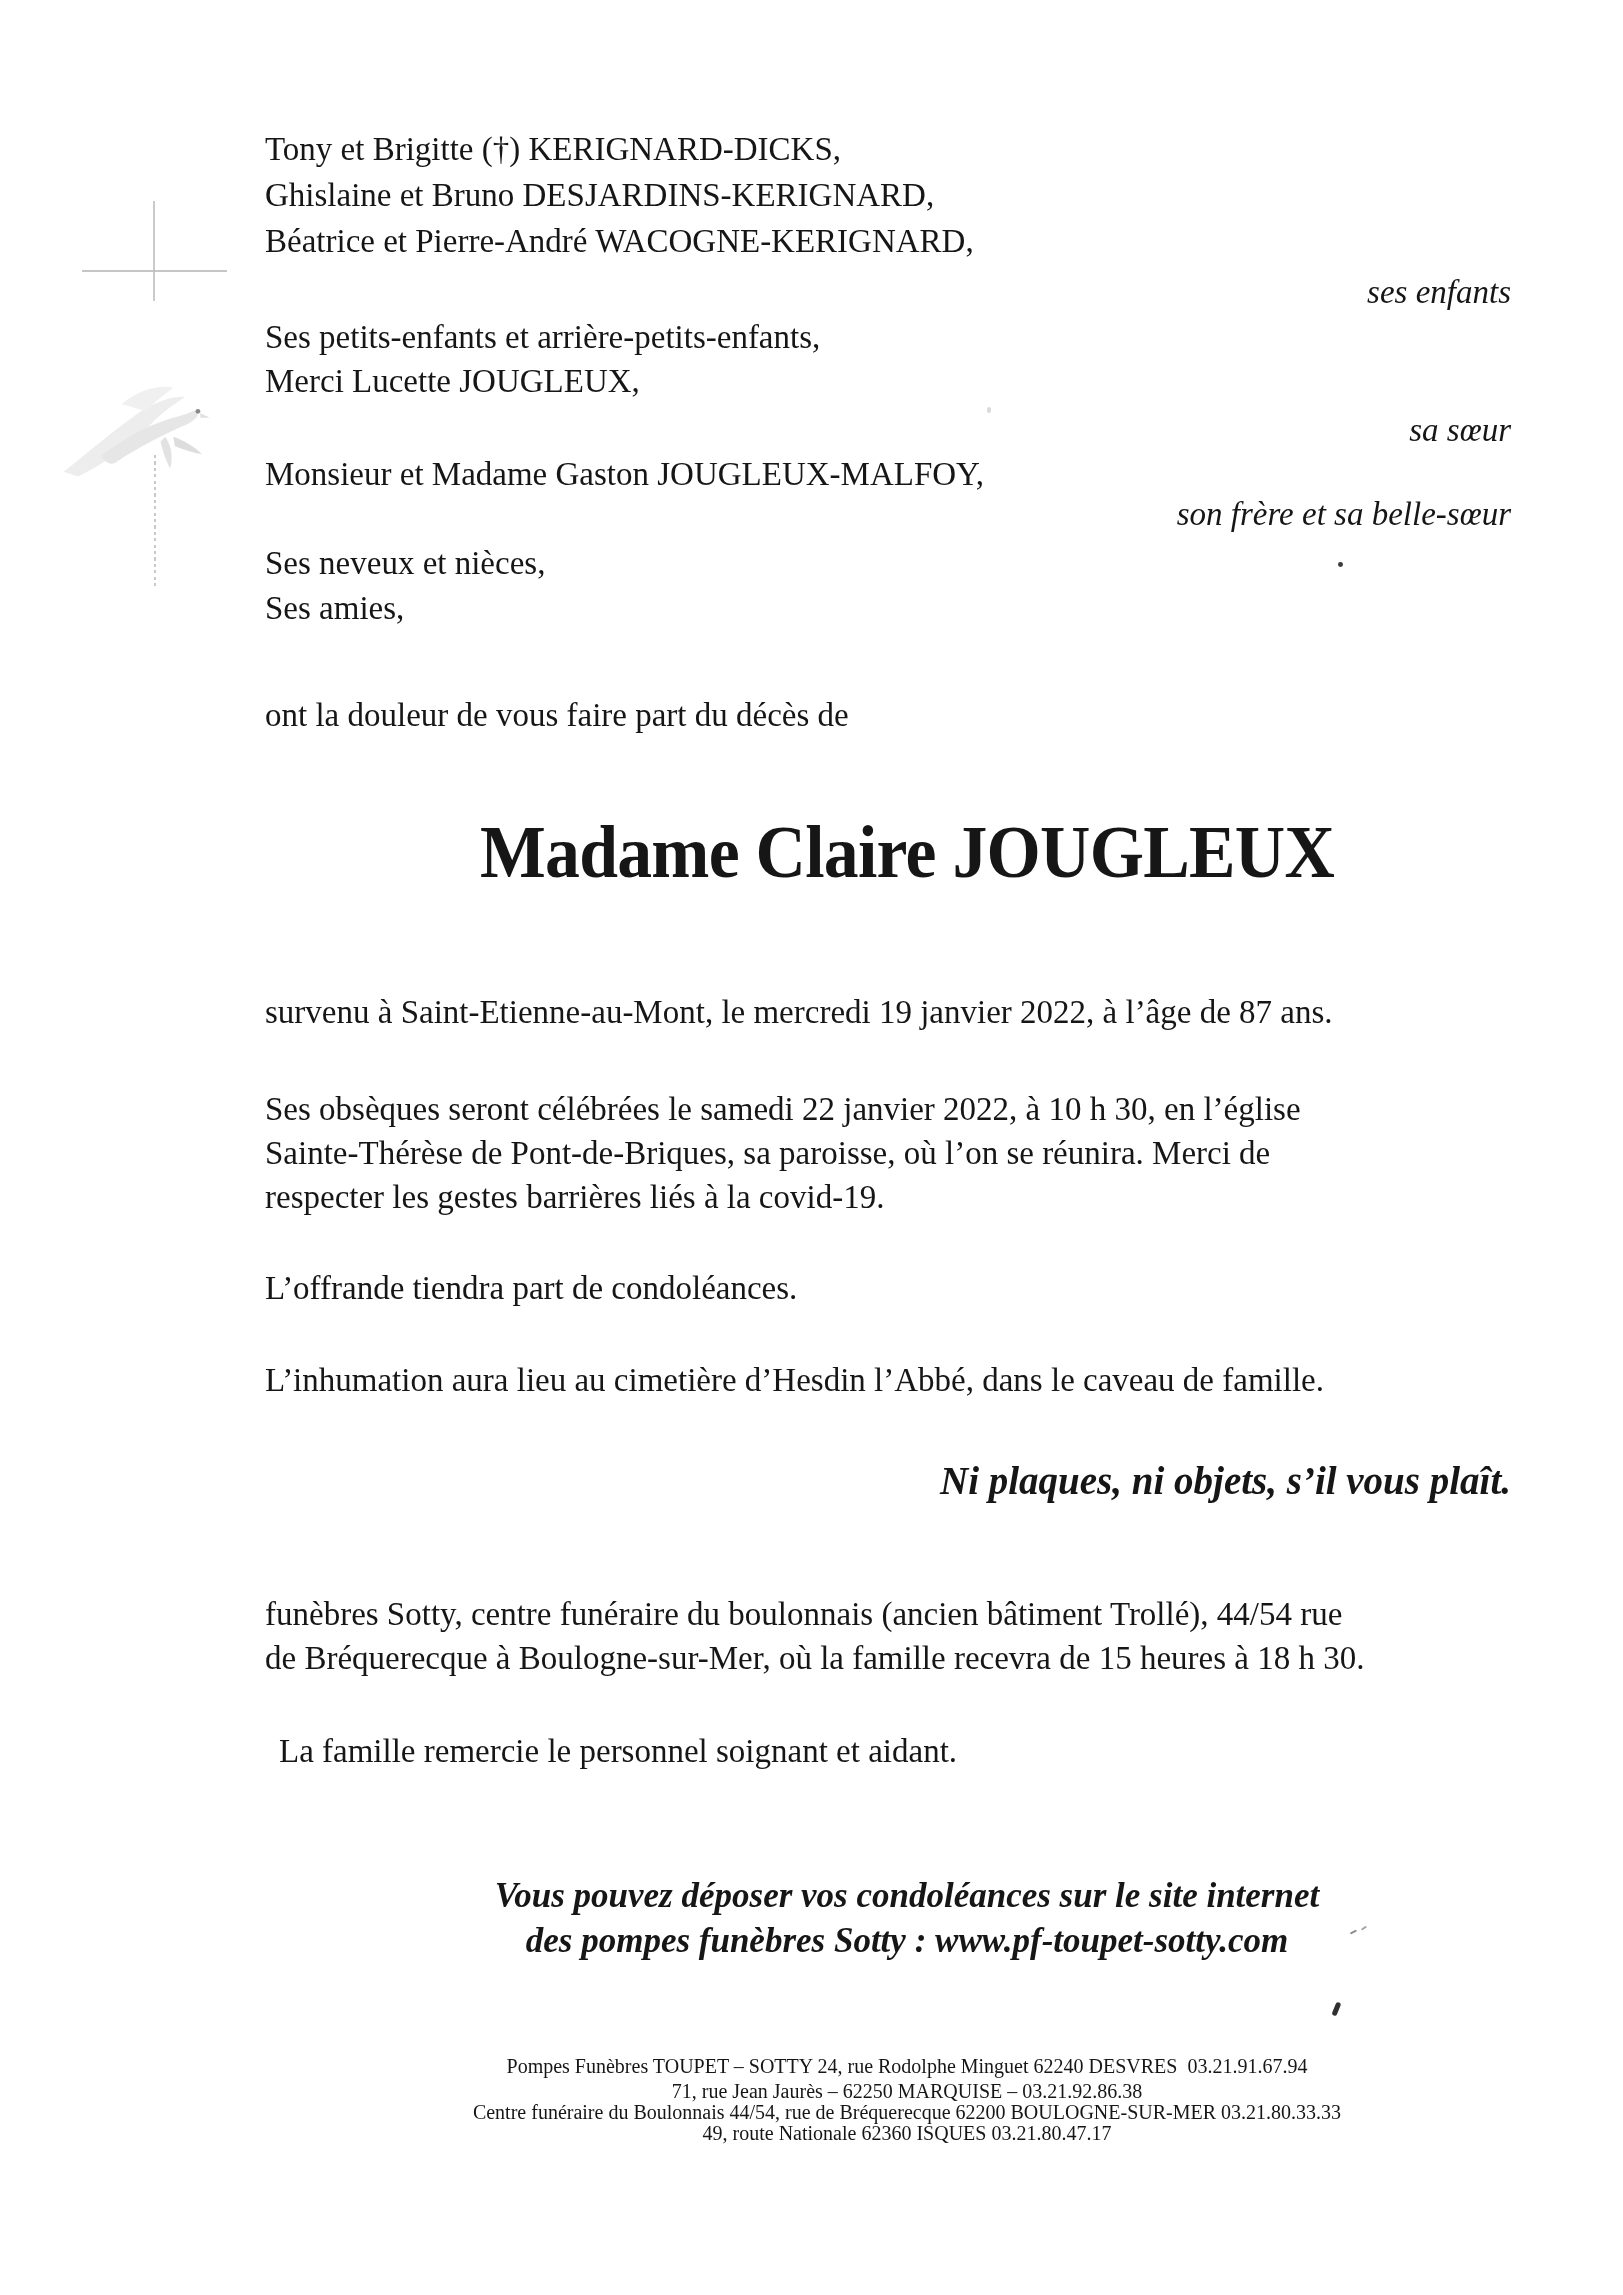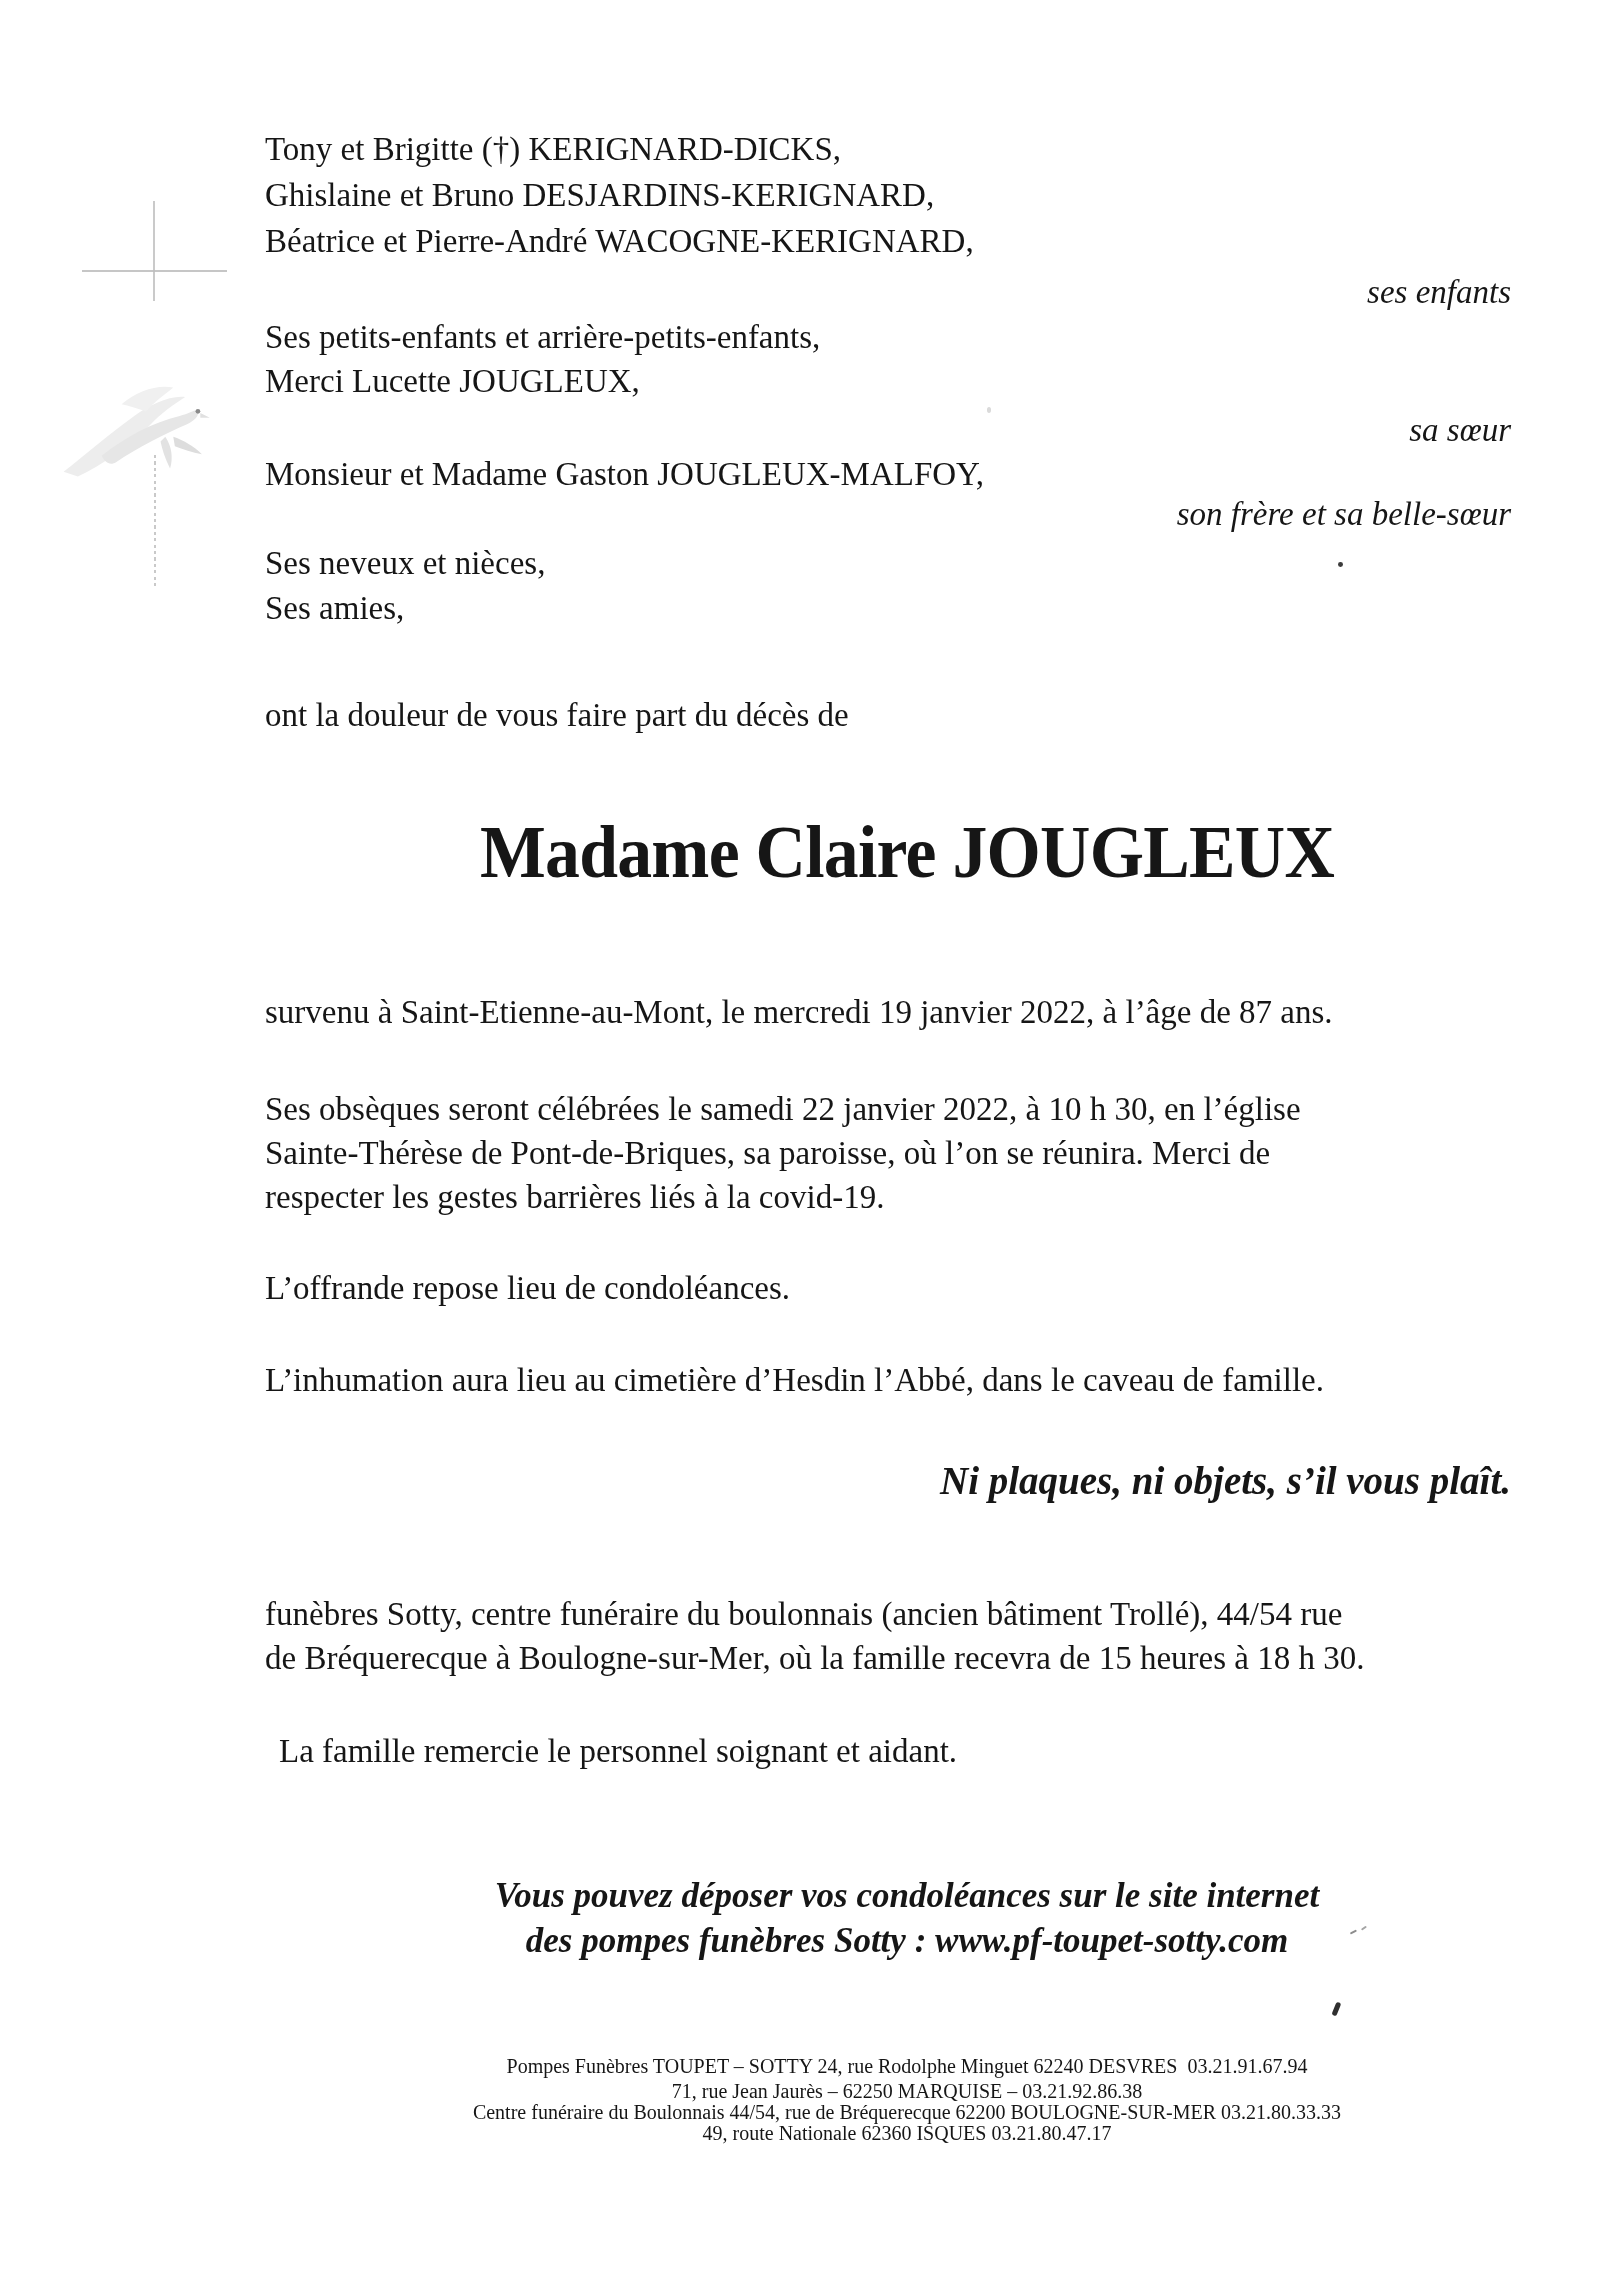--- a/index.html
+++ b/index.html
@@ -88,21 +88,21 @@
 
   <div class="ln body-text" style="left:265px;top:697px;">ont la douleur de vous faire part du décès de</div>
   <div class="ln title center-block" style="top:809px;">Madame Claire JOUGLEUX</div>
 
   <div class="ln body-text" style="left:265px;top:994px;">survenu à Saint-Etienne-au-Mont, le mercredi 19 janvier 2022, à l’âge de 87 ans.</div>
 
   <div class="ln body-text" style="left:265px;top:1091px;">Ses obsèques seront célébrées le samedi 22 janvier 2022, à 10 h 30, en l’église</div>
   <div class="ln body-text" style="left:265px;top:1135px;">Sainte-Thérèse de Pont-de-Briques, sa paroisse, où l’on se réunira. Merci de</div>
   <div class="ln body-text" style="left:265px;top:1179px;">respecter les gestes barrières liés à la covid-19.</div>
 
-  <div class="ln body-text" style="left:265px;top:1270px;">L’offrande repose lieu de condoléances.</div>
+  <div class="ln body-text" style="left:265px;top:1270px;">L’offrande tiendra part de condoléances.</div>
   <div class="ln body-text" style="left:265px;top:1362px;">L’inhumation aura lieu au cimetière d’Hesdin l’Abbé, dans le caveau de famille.</div>
 
   <div class="ln body-text bold-italic right-edge" style="top:1459px;font-size:39px;">Ni plaques, ni objets, s’il vous plaît.</div>
 
   <div class="ln body-text" style="left:265px;top:1596px;">funèbres Sotty, centre funéraire du boulonnais (ancien bâtiment Trollé), 44/54 rue</div>
   <div class="ln body-text" style="left:265px;top:1640px;">de Bréquerecque à Boulogne-sur-Mer, où la famille recevra de 15 heures à 18 h 30.</div>
 
   <div class="ln body-text" style="left:279px;top:1733px;">La famille remercie le personnel soignant et aidant.</div>
 
   <div class="ln notice bold-italic center-block" style="top:1876px;">Vous pouvez déposer vos condoléances sur le site internet</div>

